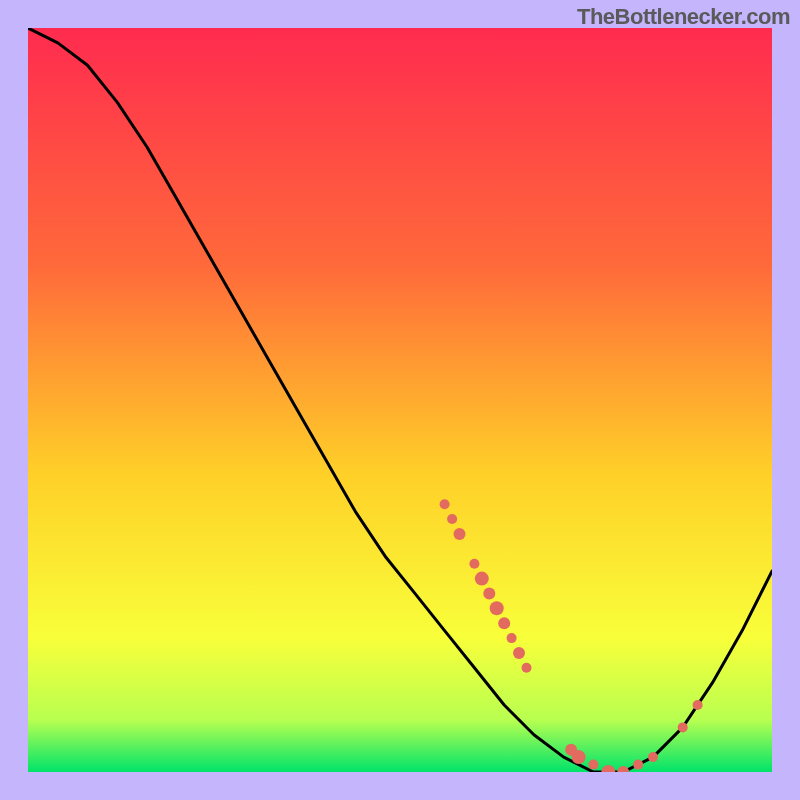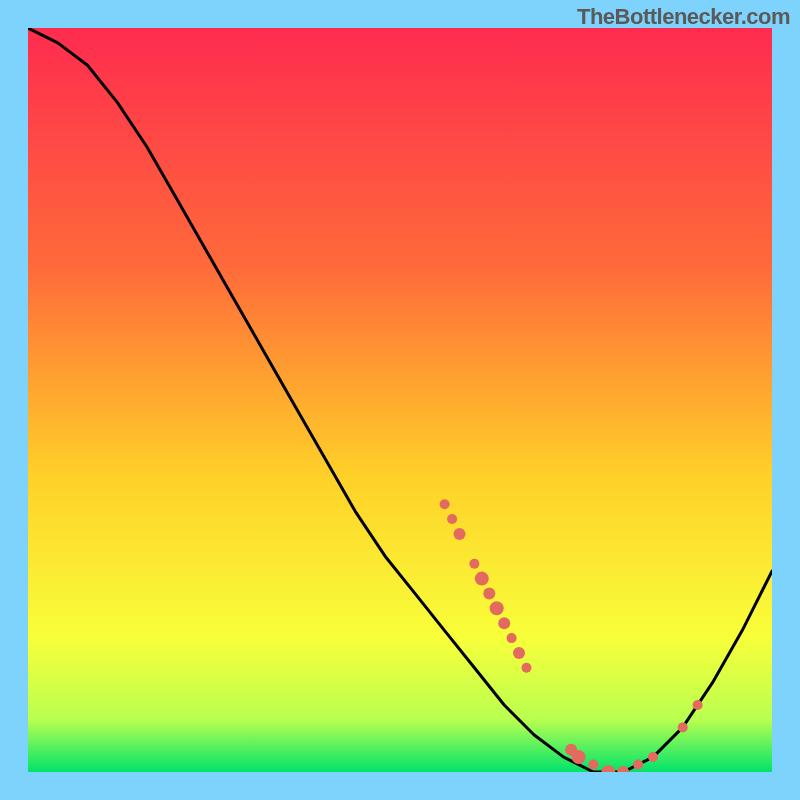--- a/index.html
+++ b/index.html
@@ -8,21 +8,21 @@
     background: #000;
     width: 800px;
     height: 800px;
     overflow: hidden;
     font-family: Arial, sans-serif;
   }
   .container {
     position: relative;
     width: 800px;
     height: 800px;
-    background: #7dd3fc;
+    background: #c4b5fd;
   }
   .attribution {
     position: absolute;
     top: 4px;
     right: 10px;
     font-size: 22px;
     color: #5a5a5a;
     font-weight: bold;
     letter-spacing: -0.5px;
     z-index: 10;

